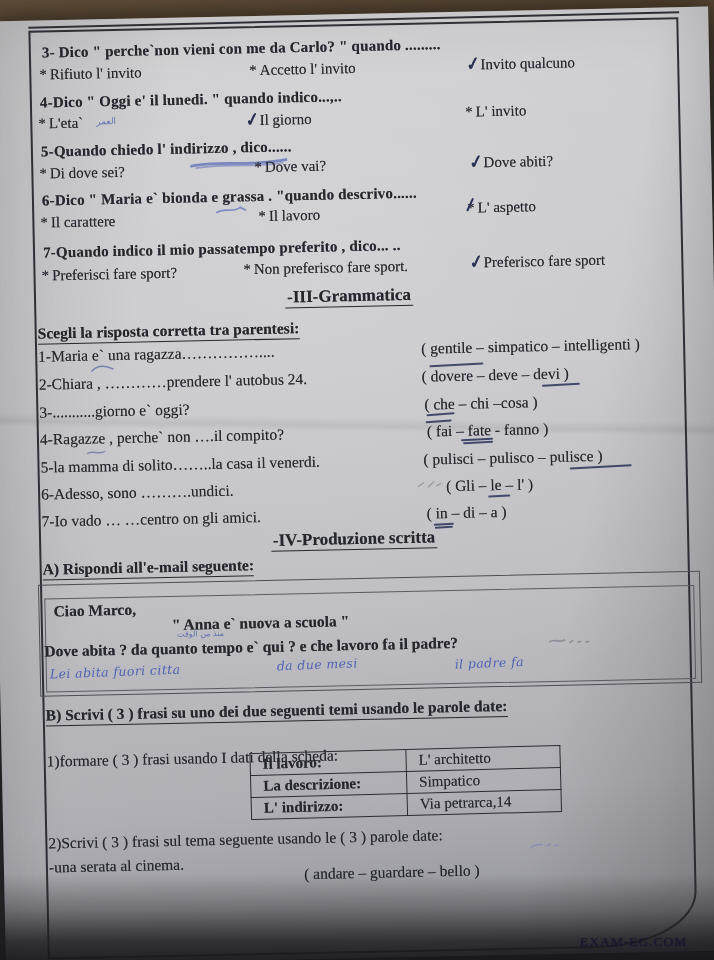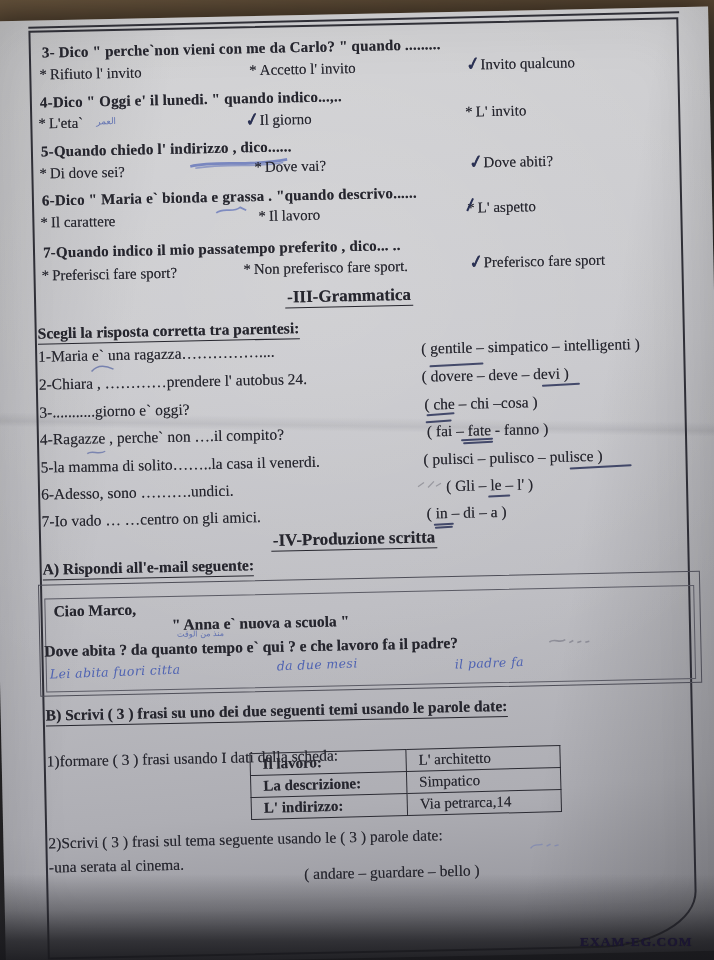--- a/index.html
+++ b/index.html
@@ -36,21 +36,21 @@
   .hand{font-family:"DejaVu Serif",serif;font-style:italic;color:#4f63b2;font-size:12.5px;
     letter-spacing:.4px;transform:rotate(-1deg);}
   .arabic{font-family:"DejaVu Sans",sans-serif;color:#5265ae;font-size:9px;opacity:.85;}
   .email-outer{border:1.6px solid #4d4d57;}
   .email-inner{border:1.2px solid #5a5a64;}
   .email-bold{font-weight:bold;font-size:15.5px;}
   table.scheda{border-collapse:collapse;transform:rotate(-.3deg);}
   table.scheda td{border:1.4px solid #2b2b33;font-size:15px;height:21px;padding:0 6px 0 12px;}
   table.scheda td.lbl{font-weight:bold;width:137px;}
   table.scheda td.val{width:135px;}
-  .watermark{position:absolute;left:580px;top:934px;font-weight:bold;font-size:13.5px;
+  .watermark{position:absolute;left:580px;top:934px;font-weight:normal;font-size:13.5px;
     letter-spacing:1px;color:#1c1633;text-shadow:0 0 1px rgba(10,8,30,.6);}
   .bottom-shade{position:absolute;left:0;right:0;bottom:0;height:86px;pointer-events:none;
     background:linear-gradient(to bottom,rgba(36,36,40,0) 0%,rgba(36,36,40,.38) 42%,rgba(28,28,32,.82) 78%,rgba(24,24,28,.92) 100%);}
   svg.scrib{position:absolute;overflow:visible;}
 </style>
 </head>
 <body>
 
 <div class="scene">
  <div class="paper">

